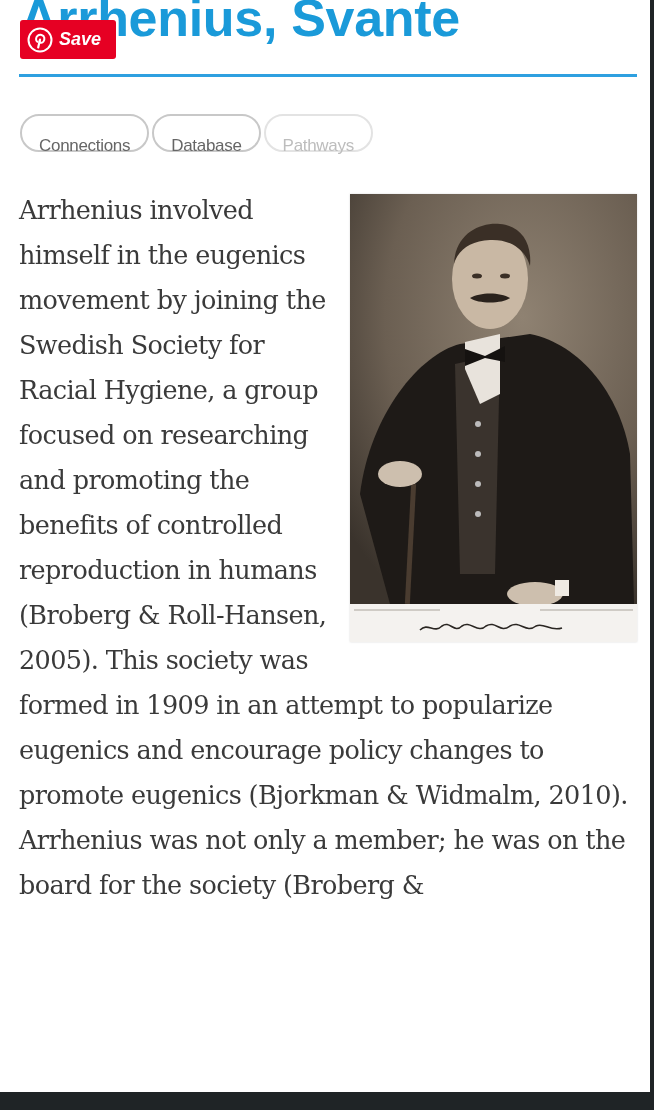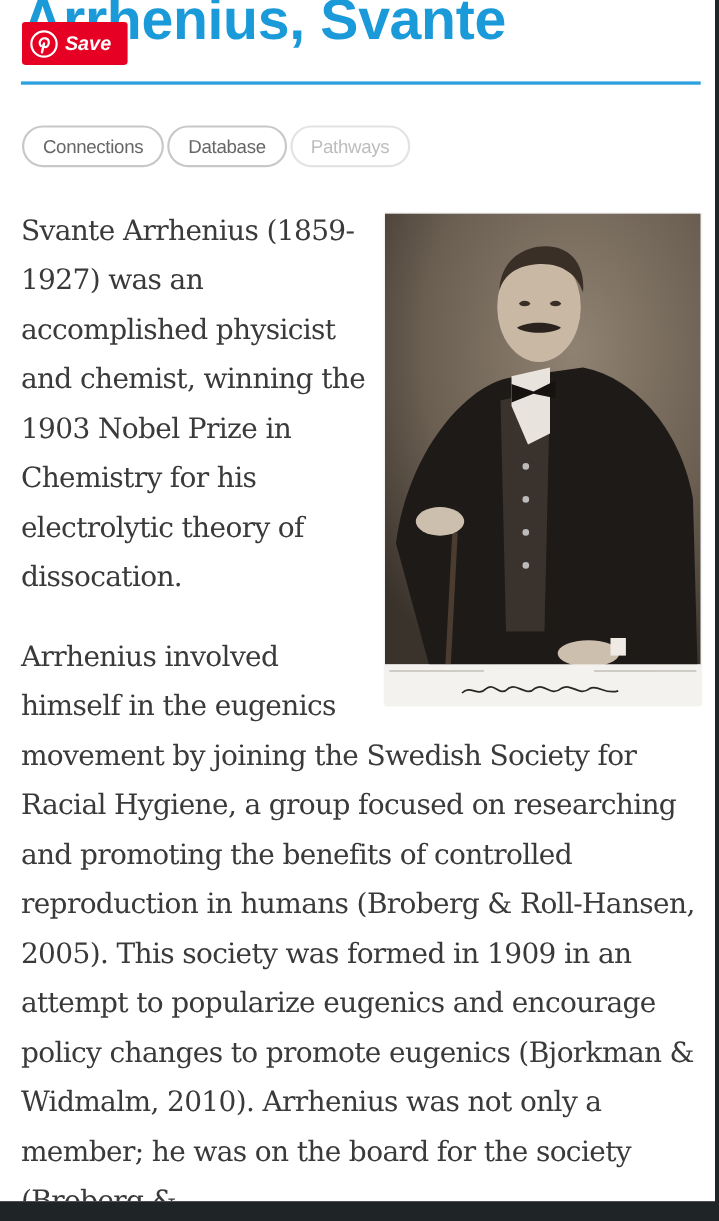--- a/index.html
+++ b/index.html
@@ -54,21 +54,21 @@
     }
     .tags {
       position: absolute; left: 20px; top: 114px;
       display: flex; gap: 3px;
     }
     .tag {
       font-family: "Liberation Sans", sans-serif;
       font-size: 17px;
       height: 38px; line-height: 36px;
       box-sizing: border-box;
-      padding: 0 17px;
+      padding: 12px 17px;
       border: 2px solid #c8c8c8;
       border-radius: 19px;
       color: #666666;
       background: #ffffff;
       cursor: pointer;
       letter-spacing: -0.3px;
     }
     .tag.dim { color: #bdbdbd; border-color: #e3e3e3; }
     .photo {
       position: absolute; left: 350px; top: 194px;
@@ -158,17 +158,16 @@
 
       <rect x="0" y="410" width="287" height="38" fill="#f4f2ef"></rect>
       <line x1="4" y1="416" x2="90" y2="416" stroke="#a9a49c" stroke-width="1"></line>
       <line x1="190" y1="416" x2="283" y2="416" stroke="#a9a49c" stroke-width="1"></line>
       <path d="M70 436 C78 428 84 440 92 432 C100 426 104 440 112 432 C120 426 128 440 136 432 C146 426 150 440 160 432 C170 426 176 440 186 432 C194 428 200 438 212 434" stroke="#2a2622" stroke-width="1.6" fill="none"></path>
     </svg>
   </div>
 
   <div class="body-text">
     <div class="float-spacer"></div>
-    <p>Svante Arrhenius (1859-1927) was an accomplished physicist and chemist, winning the 1903 Nobel Prize in Chemistry for his electrolytic theory of dissocation.</p>
     <p>Arrhenius involved himself in the eugenics movement by joining the Swedish Society for Racial Hygiene, a group focused on researching and promoting the benefits of controlled reproduction in humans (Broberg &amp; Roll-Hansen, 2005). This society was formed in 1909 in an attempt to popularize eugenics and encourage policy changes to promote eugenics (Bjorkman &amp; Widmalm, 2010). Arrhenius was not only a member; he was on the board for the society (Broberg &amp;</p>
   </div>
 
 </div>
 
 </body></html>

